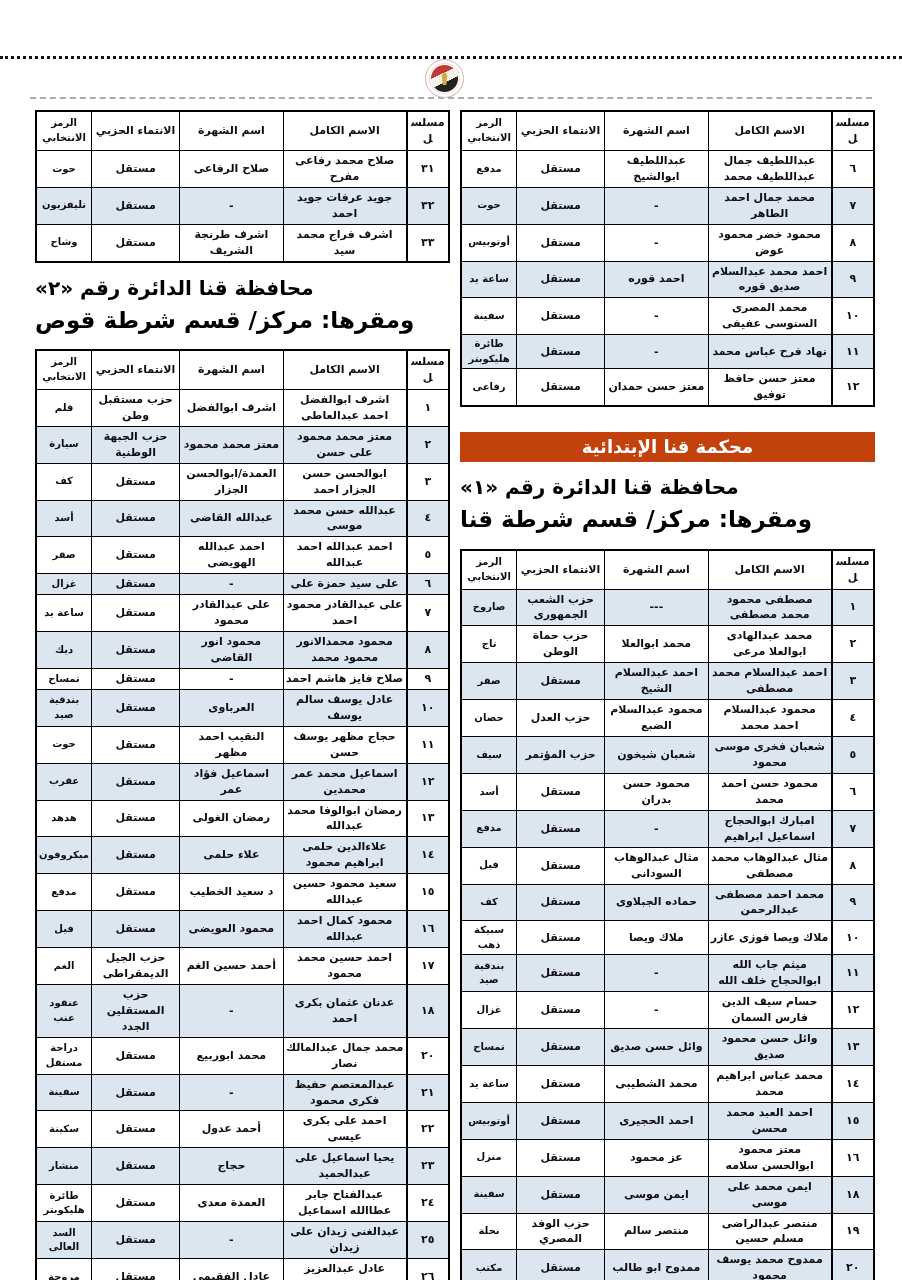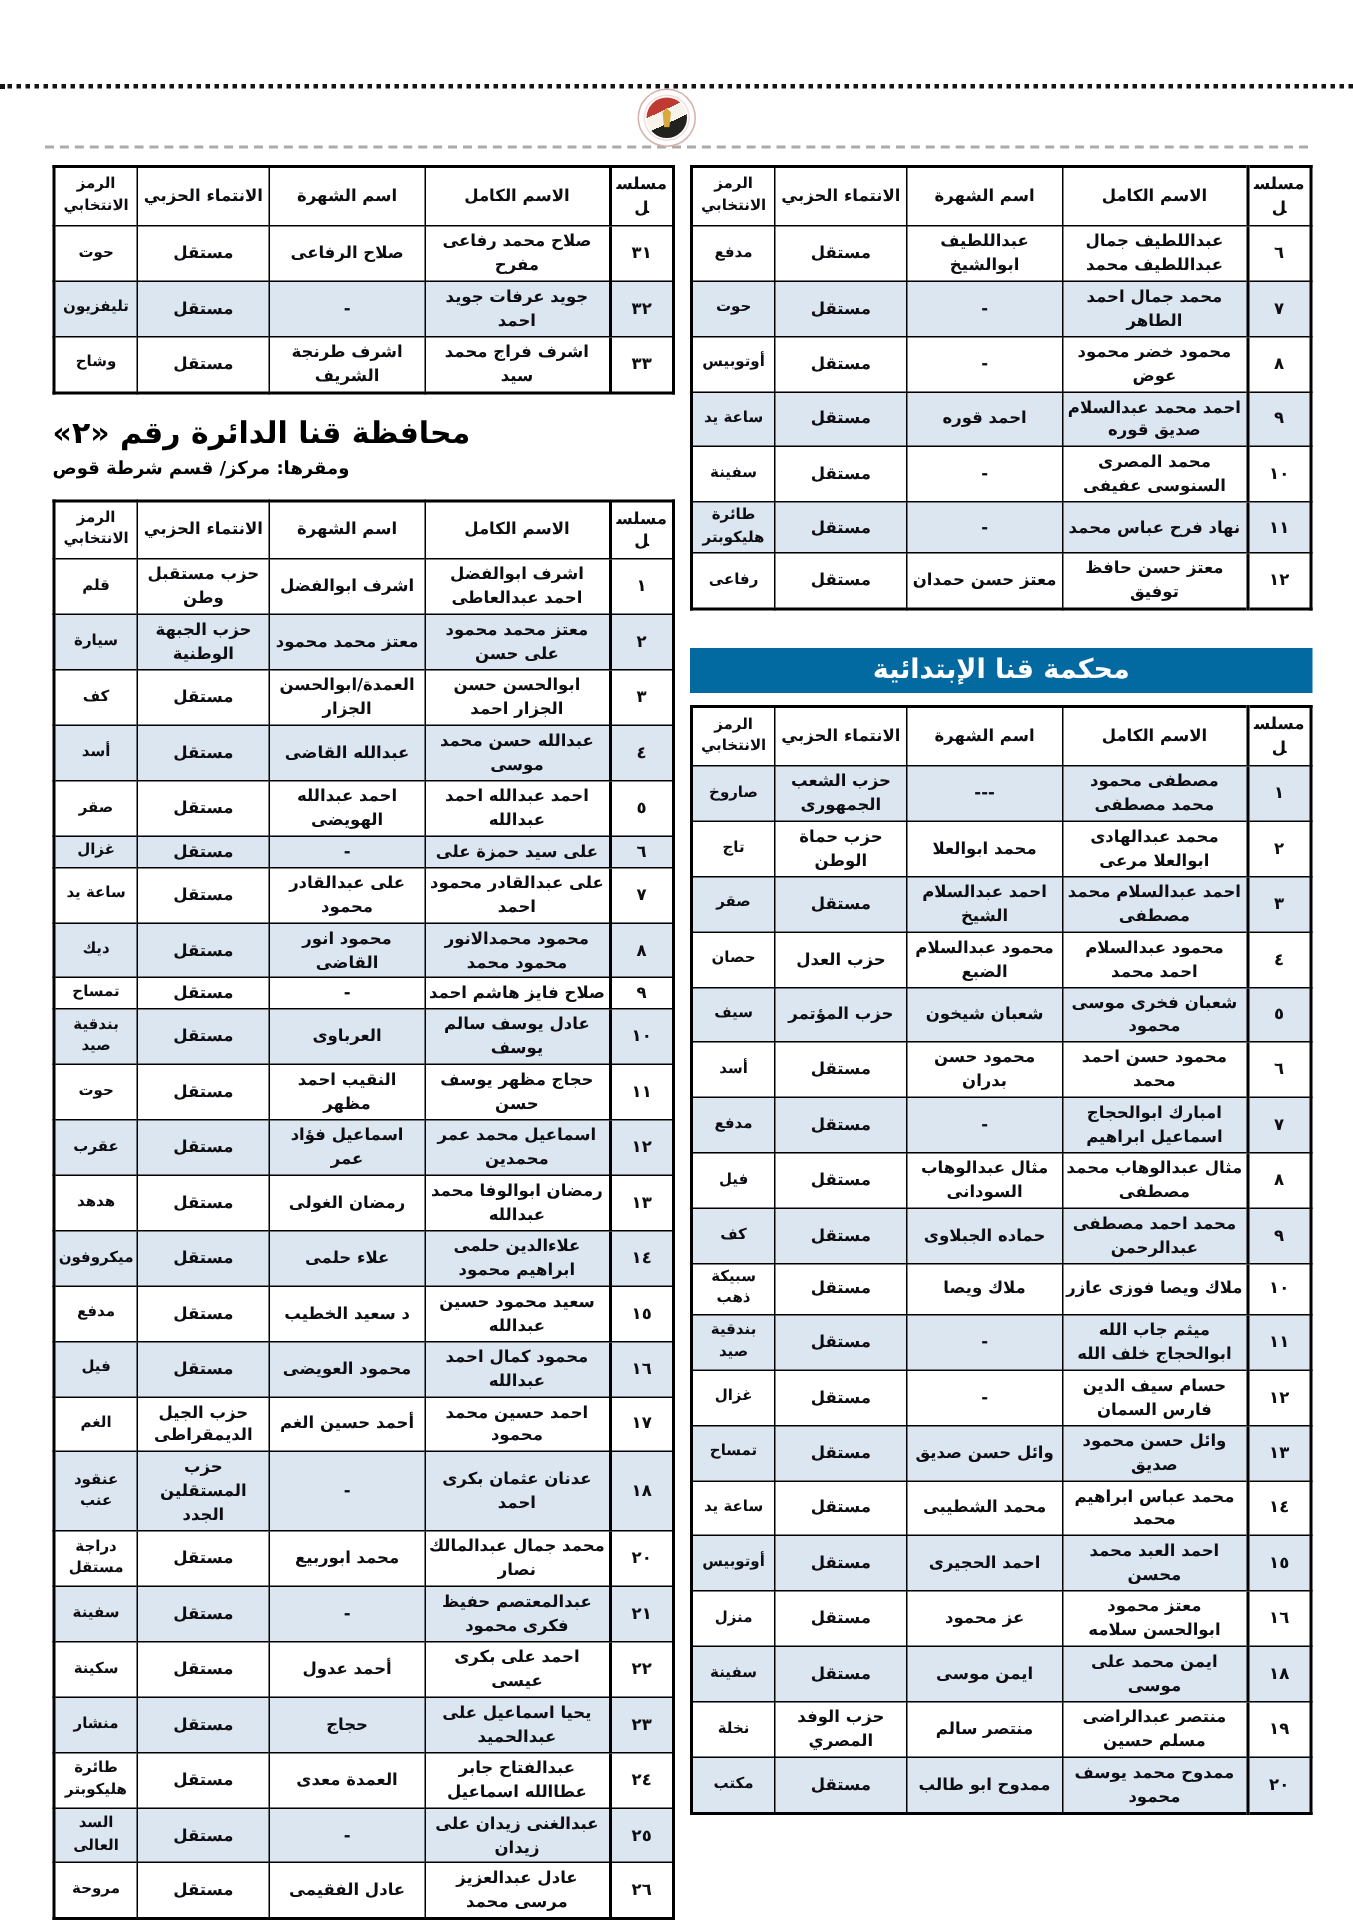--- a/index.html
+++ b/index.html
@@ -29,25 +29,25 @@
   th,td{border:1px solid #000;font-weight:bold;text-align:center;vertical-align:middle;
     padding:2px 2px;font-size:11px;line-height:1.45;color:#0d0d12;word-wrap:break-word}
   th{padding:3px 2px}
   td.c-serial,th.c-serial{width:9.5%;border-left-width:2.5px}
   td.c-full_name,th.c-full_name{width:30.5%}
   td.c-alias,th.c-alias{width:25.5%}
   td.c-party,th.c-party{width:21.5%}
   td.c-symbol,th.c-symbol{width:13%;font-size:10px}
   tr.stripe{background:#dce6f1}
   
-  .banner{background:#0369a1;color:#fff;text-align:center;font-size:18px;font-weight:bold;
+  .banner{background:#c2410c;color:#fff;text-align:center;font-size:18px;font-weight:bold;
     padding:4px 0 5px;margin:25px 0 8px;letter-spacing:0}
   .district-title{text-align:left;font-weight:bold;color:#000;margin:10px 0 12px;line-height:1.5}
   .district-title .t1{font-size:20px}
-  .district-title .t2{font-size:12px}
+  .district-title .t2{font-size:23px}
 </style>
 </head>
 <body>
 
 <div class="dotted-line"></div>
 <div class="dashed-line"></div>
 <div class="emblem">
   <div class="emblem-flag">
     <div class="eagle"></div>
   </div>
@@ -112,20 +112,24 @@
           <td class="c-full_name">معتز حسن حافظ توفيق</td>
           <td class="c-alias">معتز حسن حمدان</td>
           <td class="c-party">مستقل</td>
           <td class="c-symbol">رفاعى</td>
         </tr>
       </tbody>
     </table>
 
   <div class="banner">محكمة قنا الإبتدائية</div>
 
+  <div class="district-title">
+    <div class="t1">محافظة قنا الدائرة رقم «١»</div>
+    <div class="t2">ومقرها: مركز/ قسم شرطة قنا</div>
+  </div>
 
   <table>
       <thead>
         <tr>
           <th class="c-serial">مسلسل</th>
           <th class="c-full_name">الاسم الكامل</th>
           <th class="c-alias">اسم الشهرة</th>
           <th class="c-party">الانتماء الحزبي</th>
           <th class="c-symbol">الرمز الانتخابي</th>
         </tr>

